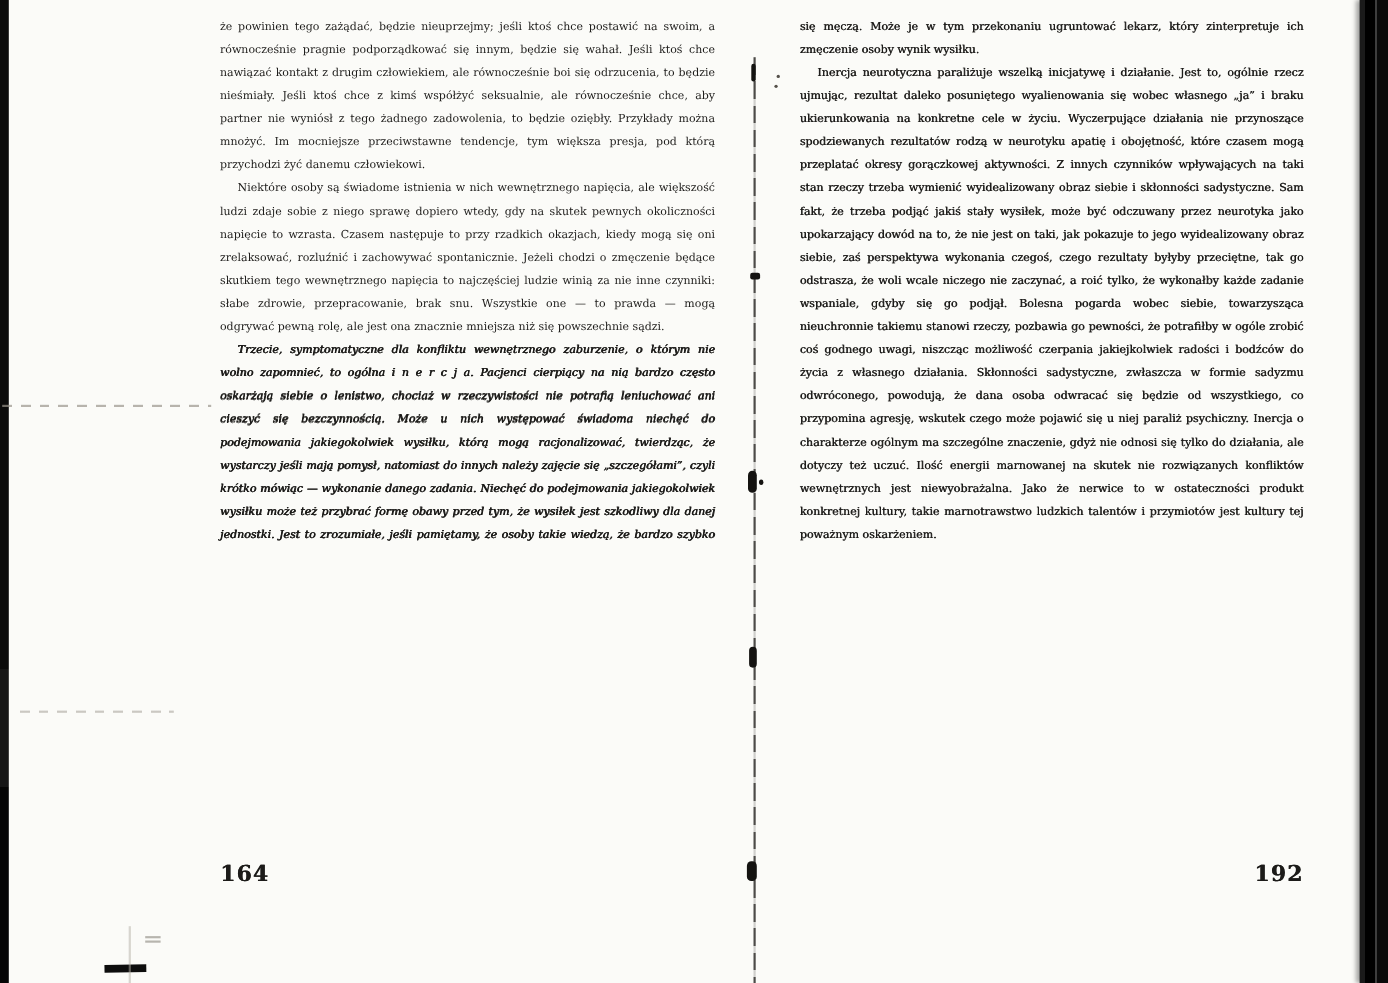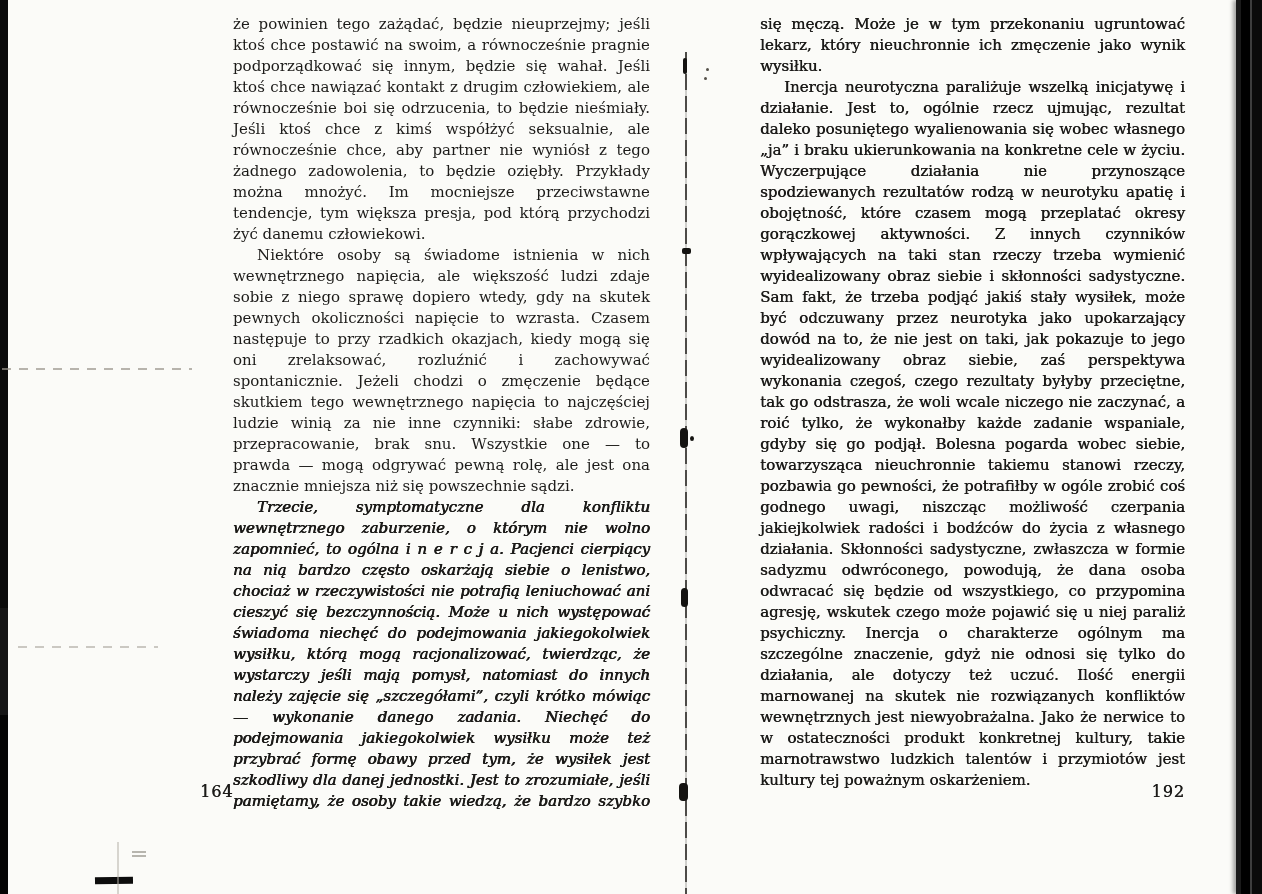--- a/index.html
+++ b/index.html
@@ -64,32 +64,31 @@
   .line-left-bottom{
     position:absolute;left:117px;top:842px;width:2px;height:52px;
     background:#b3afa6;opacity:.5;
   }
 
   
   .page{position:absolute;top:14px;}
   .page-left{left:200px;width:450px;}
   .page-right{left:727px;width:458px;}
   .para{
-    font-size:15px;line-height:21px;
+    font-size:10px;line-height:21px;
     text-align:justify;
     color:var(--ink);
-    margin-left:33px;
   }
   .indent{text-indent:1.6em;}
   .heavy{text-shadow:.55px 0 0 currentColor, 0 .2px 0 currentColor;font-style:italic;}
   .semiheavy{text-shadow:.4px 0 0 currentColor;}
   .runover{text-align-last:justify;}
   .page-number{
     position:absolute;top:782px;
-    font-size:16px;font-weight:normal;letter-spacing:1px;
+    font-size:20px;font-weight:bold;letter-spacing:1px;
     text-shadow:.4px 0 0 currentColor;
   }
   .pn-left{left:200px;}
   .pn-right{right:77px;}
 </style>
 </head>
 <body>
 
 <div class="scan">
 
@@ -110,18 +109,18 @@
   <div class="line-left-bottom"></div>
 
   <div class="page page-left">
     <p class="para">że powinien tego zażądać, będzie nieuprzejmy; jeśli ktoś chce postawić na swoim, a równocześnie pragnie podporządkować się innym, będzie się wahał. Jeśli ktoś chce nawiązać kontakt z drugim człowiekiem, ale równocześnie boi się odrzucenia, to będzie nieśmiały. Jeśli ktoś chce z kimś współżyć seksualnie, ale równocześnie chce, aby partner nie wyniósł z tego żadnego zadowolenia, to będzie oziębły. Przykłady można mnożyć. Im mocniejsze przeciwstawne tendencje, tym większa presja, pod którą przychodzi żyć danemu człowiekowi.</p>
     <p class="para indent">Niektóre osoby są świadome istnienia w nich wewnętrznego napięcia, ale większość ludzi zdaje sobie z niego sprawę dopiero wtedy, gdy na skutek pewnych okoliczności napięcie to wzrasta. Czasem następuje to przy rzadkich okazjach, kiedy mogą się oni zrelaksować, rozluźnić i zachowywać spontanicznie. Jeżeli chodzi o zmęczenie będące skutkiem tego wewnętrznego napięcia to najczęściej ludzie winią za nie inne czynniki: słabe zdrowie, przepracowanie, brak snu. Wszystkie one — to prawda — mogą odgrywać pewną rolę, ale jest ona znacznie mniejsza niż się powszechnie sądzi.</p>
     <p class="para indent heavy runover">Trzecie, symptomatyczne dla konfliktu wewnętrznego zaburzenie, o którym nie wolno zapomnieć, to ogólna i n e r c j a. Pacjenci cierpiący na nią bardzo często oskarżają siebie o lenistwo, chociaż w rzeczywistości nie potrafią leniuchować ani cieszyć się bezczynnością. Może u nich występować świadoma niechęć do podejmowania jakiegokolwiek wysiłku, którą mogą racjonalizować, twierdząc, że wystarczy jeśli mają pomysł, natomiast do innych należy zajęcie się „szczegółami”, czyli krótko mówiąc — wykonanie danego zadania. Niechęć do podejmowania jakiegokolwiek wysiłku może też przybrać formę obawy przed tym, że wysiłek jest szkodliwy dla danej jednostki. Jest to zrozumiałe, jeśli pamiętamy, że osoby takie wiedzą, że bardzo szybko</p>
   </div>
   <div class="page-number pn-left">164</div>
 
   <div class="page page-right">
-    <p class="para semiheavy">się męczą. Może je w tym przekonaniu ugruntować lekarz, który nieuchronnie ich zmęczenie jako wynik wysiłku.</p>
+    <p class="para semiheavy">się męczą. Może je w tym przekonaniu ugruntować lekarz, który zinterpretuje ich zmęczenie osoby wynik wysiłku.</p>
     <p class="para indent semiheavy">Inercja neurotyczna paraliżuje wszelką inicjatywę i działanie. Jest to, ogólnie rzecz ujmując, rezultat daleko posuniętego wyalienowania się wobec własnego „ja” i braku ukierunkowania na konkretne cele w życiu. Wyczerpujące działania nie przynoszące spodziewanych rezultatów rodzą w neurotyku apatię i obojętność, które czasem mogą przeplatać okresy gorączkowej aktywności. Z innych czynników wpływających na taki stan rzeczy trzeba wymienić wyidealizowany obraz siebie i skłonności sadystyczne. Sam fakt, że trzeba podjąć jakiś stały wysiłek, może być odczuwany przez neurotyka jako upokarzający dowód na to, że nie jest on taki, jak pokazuje to jego wyidealizowany obraz siebie, zaś perspektywa wykonania czegoś, czego rezultaty byłyby przeciętne, tak go odstrasza, że woli wcale niczego nie zaczynać, a roić tylko, że wykonałby każde zadanie wspaniale, gdyby się go podjął. Bolesna pogarda wobec siebie, towarzysząca nieuchronnie takiemu stanowi rzeczy, pozbawia go pewności, że potrafiłby w ogóle zrobić coś godnego uwagi, niszcząc możliwość czerpania jakiejkolwiek radości i bodźców do życia z własnego działania. Skłonności sadystyczne, zwłaszcza w formie sadyzmu odwróconego, powodują, że dana osoba odwracać się będzie od wszystkiego, co przypomina agresję, wskutek czego może pojawić się u niej paraliż psychiczny. Inercja o charakterze ogólnym ma szczególne znaczenie, gdyż nie odnosi się tylko do działania, ale dotyczy też uczuć. Ilość energii marnowanej na skutek nie rozwiązanych konfliktów wewnętrznych jest niewyobrażalna. Jako że nerwice to w ostateczności produkt konkretnej kultury, takie marnotrawstwo ludzkich talentów i przymiotów jest kultury tej poważnym oskarżeniem.</p>
   </div>
   <div class="page-number pn-right">192</div>
 
 </div>
 
 </body></html>

